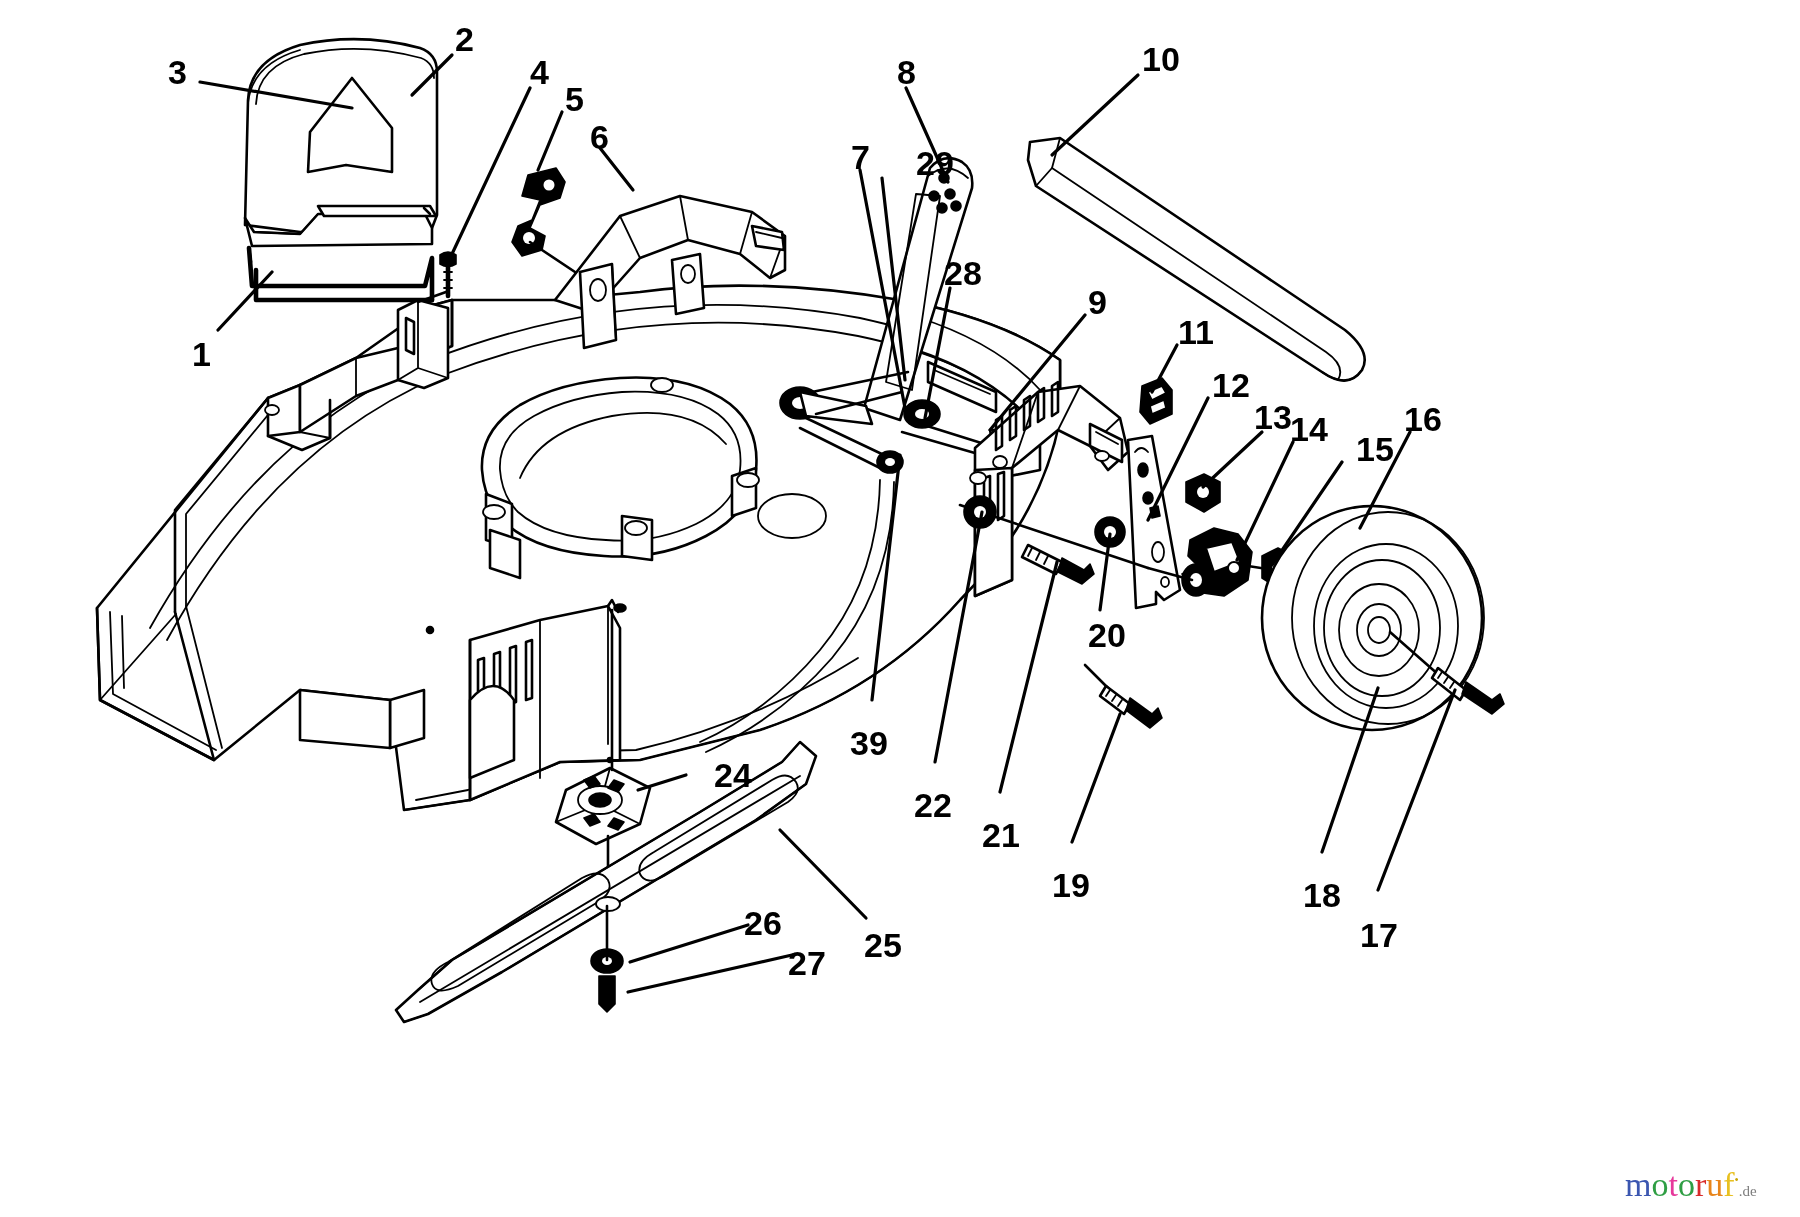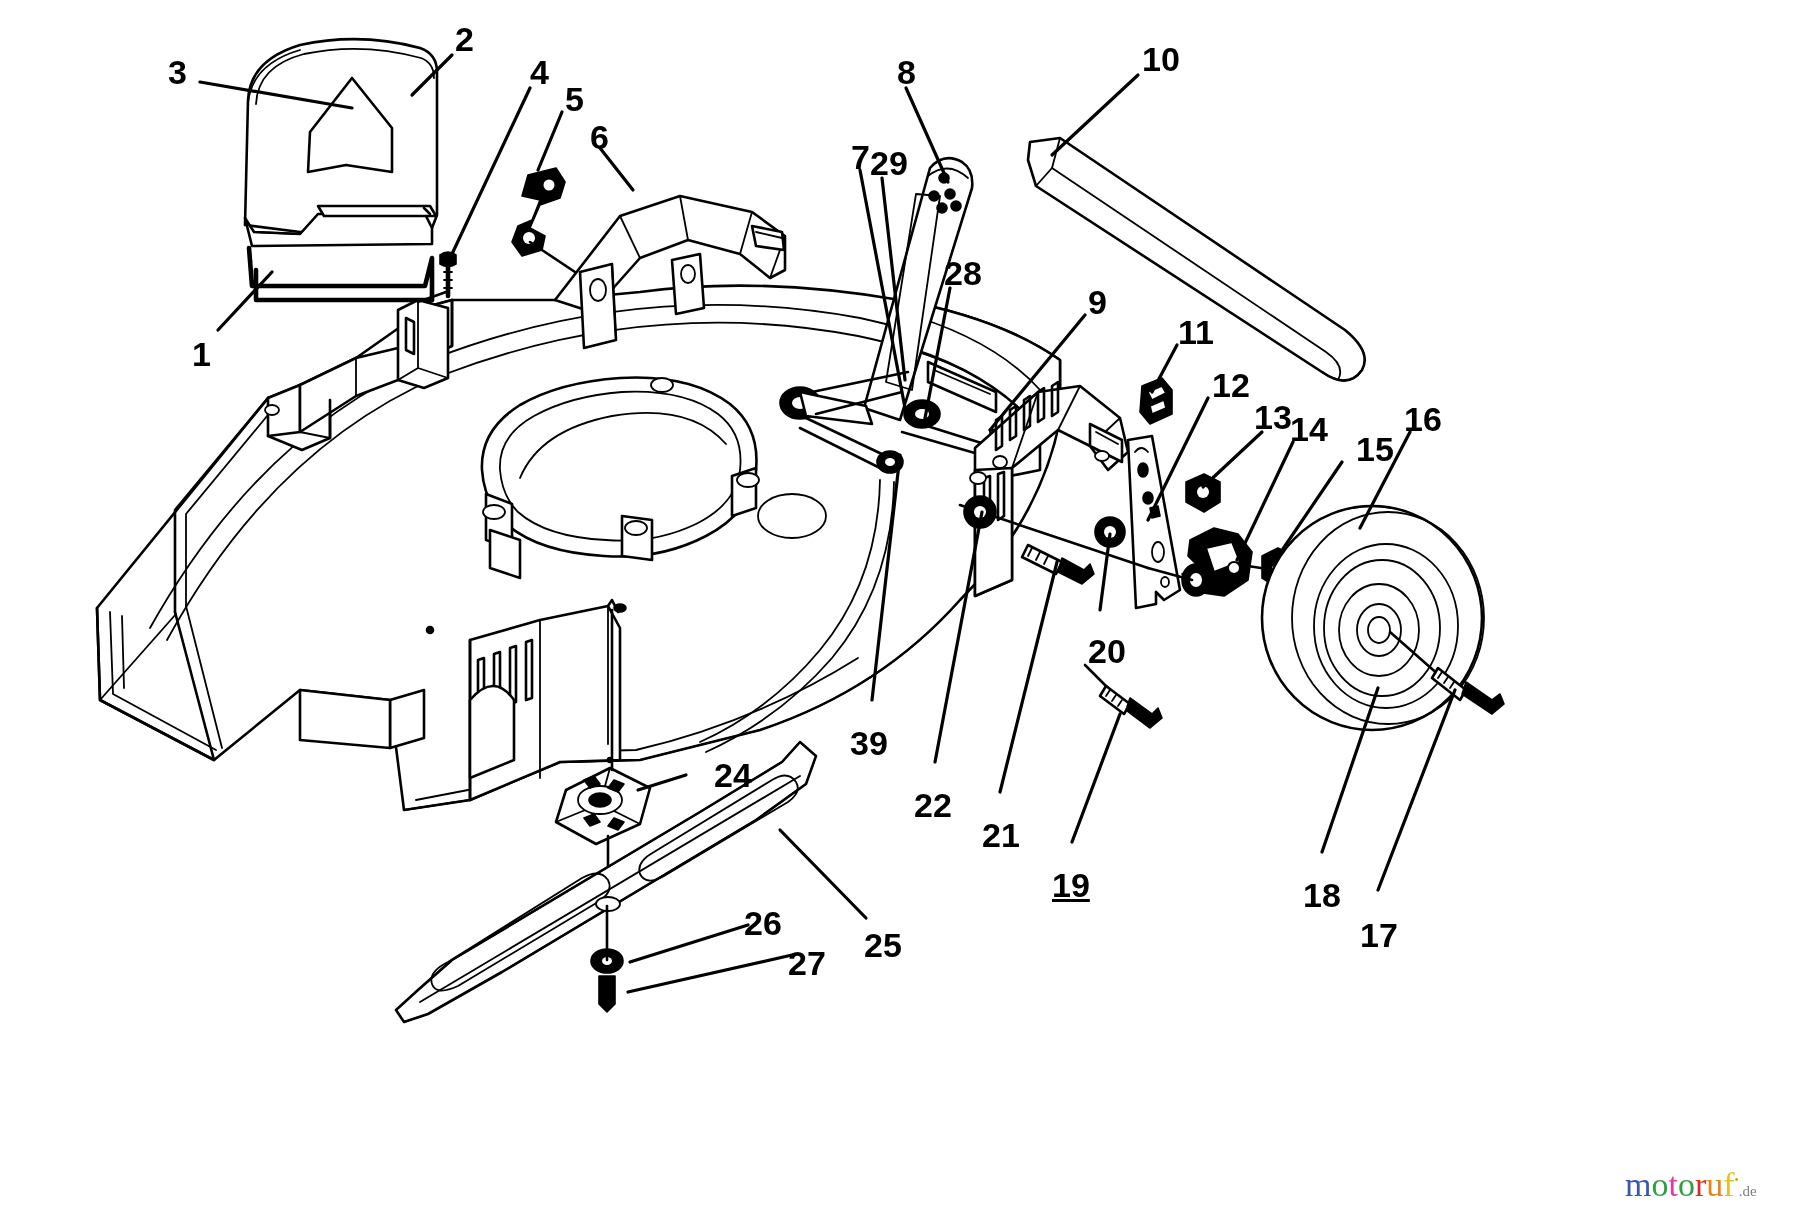--- a/index.html
+++ b/index.html
@@ -421,29 +421,29 @@
   <div class="callout" style="left:1088px;top:285px;">9</div>
   <div class="callout" style="left:1142px;top:42px;">10</div>
   <div class="callout" style="left:1178px;top:315px;">11</div>
   <div class="callout" style="left:1212px;top:368px;text-align:right;">12</div>
   <div class="callout" style="left:1254px;top:400px;">13</div>
   <div class="callout" style="left:1290px;top:412px;">14</div>
   <div class="callout" style="left:1356px;top:432px;">15</div>
   <div class="callout" style="left:1404px;top:402px;">16</div>
   <div class="callout" style="left:1360px;top:918px;">17</div>
   <div class="callout" style="left:1303px;top:878px;">18</div>
-  <div class="callout" style="left:1052px;top:868px;text-decoration:underline;">19</div>
-  <div class="callout" style="left:1088px;top:618px;margin-top:16px;">20</div>
+  <div class="callout" style="left:1052px;top:868px;">19</div>
+  <div class="callout" style="left:1088px;top:618px;">20</div>
   <div class="callout" style="left:982px;top:818px;">21</div>
   <div class="callout" style="left:914px;top:788px;">22</div>
   <div class="callout" style="left:850px;top:726px;">39</div>
   <div class="callout" style="left:714px;top:758px;">24</div>
   <div class="callout" style="left:864px;top:928px;">25</div>
   <div class="callout" style="left:744px;top:906px;">26</div>
   <div class="callout" style="left:788px;top:938px;margin-top:8px;">27</div>
   <div class="callout" style="left:944px;top:256px;">28</div>
-  <div class="callout" style="left:870px;top:146px;text-align:center;">29</div>
+  <div class="callout" style="left:916px;top:146px;text-align:center;">29</div>
 
   <div id="wm">
     <span style="color:#3b56b0">m</span><span style="color:#2f9e44">o</span><span style="color:#e6399b">t</span><span style="color:#2f9e44">o</span><span style="color:#d92b2b">r</span><span style="color:#e8851a">u</span><span style="color:#e8c020">f</span><span class="dot">•</span><span class="d">.de</span>
   </div>
 
 </div>
 
 </body></html>

